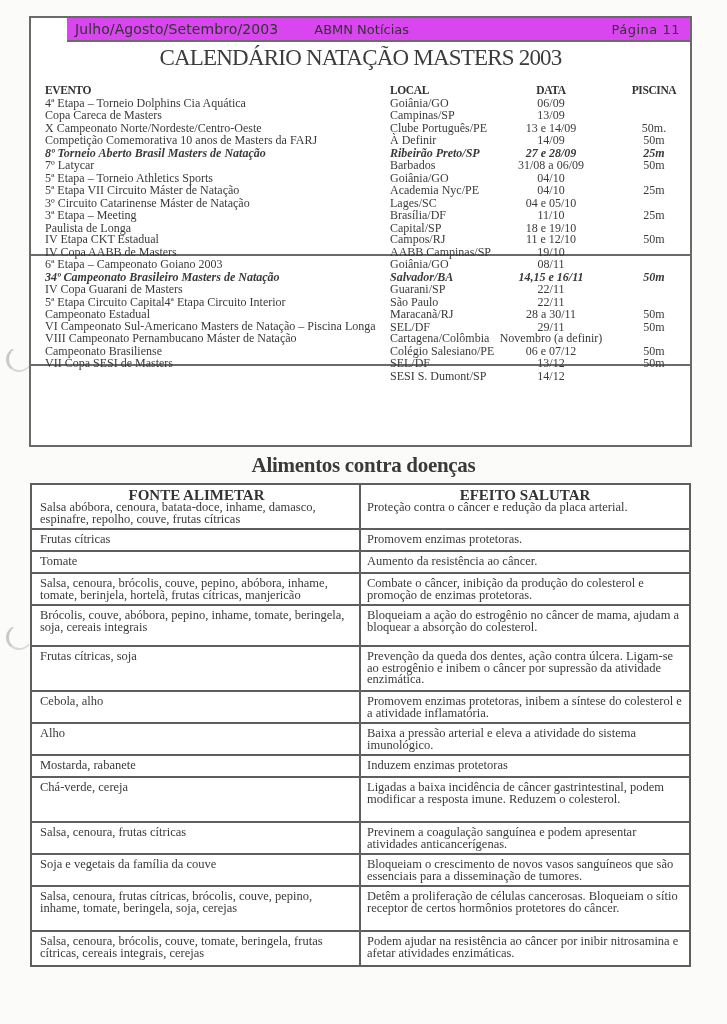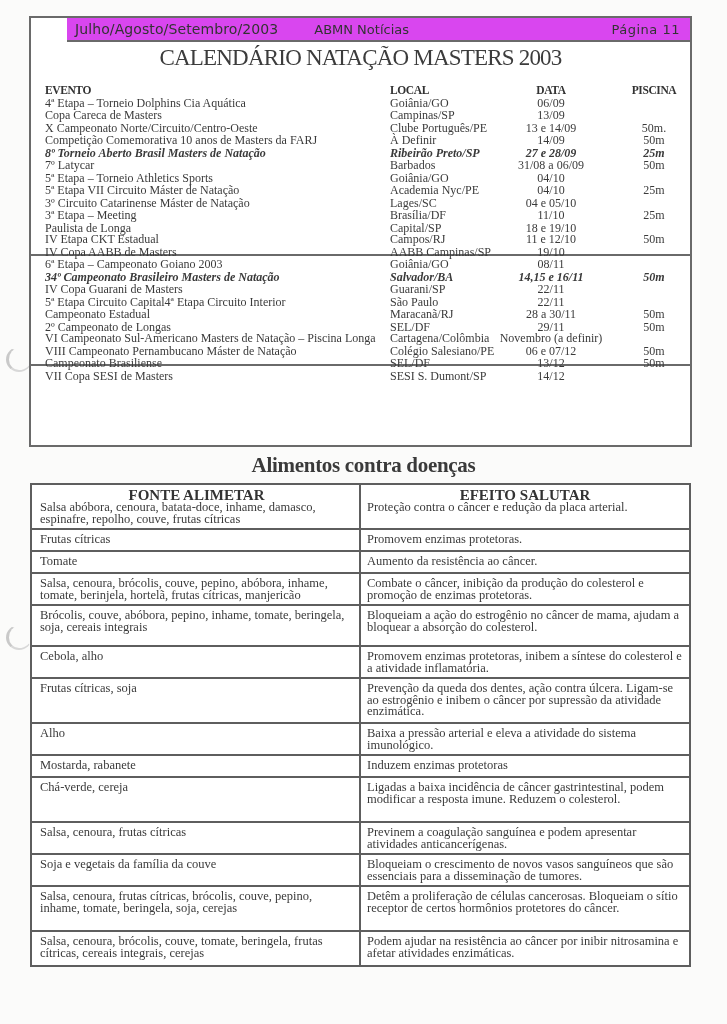--- a/index.html
+++ b/index.html
@@ -63,37 +63,36 @@
 
   <div class="cal">
     <div class="rule" style="top:180px;"></div>
     <div class="rule" style="top:290px;"></div>
 
     <div class="col-evento">
       <div class="col-h">EVENTO</div>
       <div id="evento-cells">
           <div class="cell">4ª Etapa – Torneio Dolphins Cia Aquática</div>
           <div class="cell">Copa Careca de Masters</div>
-          <div class="cell">X Campeonato Norte/Circuito/Centro-Oeste</div>
+          <div class="cell">X Campeonato Norte/Nordeste/Centro-Oeste</div>
           <div class="cell">Competição Comemorativa 10 anos de Masters da FARJ</div>
           <div class="cell b">8º Torneio Aberto Brasil Masters de Natação</div>
           <div class="cell">7º Latycar</div>
           <div class="cell">5ª Etapa – Torneio Athletics Sports</div>
           <div class="cell">5ª Etapa VII Circuito Máster de Natação</div>
           <div class="cell">3º Circuito Catarinense Máster de Natação</div>
           <div class="cell">3ª Etapa – Meeting</div>
           <div class="cell">Paulista de Longa</div>
           <div class="cell" style="margin-top: -1px;">IV Etapa CKT Estadual</div>
           <div class="cell">IV Copa AABB de Masters</div>
           <div class="cell">6ª Etapa – Campeonato Goiano 2003</div>
           <div class="cell b">34º Campeonato Brasileiro Masters de Natação</div>
           <div class="cell">IV Copa Guarani de Masters</div>
           <div class="cell">5ª Etapa Circuito Capital4ª Etapa Circuito Interior</div>
           <div class="cell">Campeonato Estadual</div>
-          <div class="cell">2º Campeonato de Longas</div>
           <div class="cell" style="margin-top: -1px;">VI Campeonato Sul-Americano Masters de Natação – Piscina Longa</div>
           <div class="cell">VIII Campeonato Pernambucano Máster de Natação</div>
           <div class="cell">Campeonato Brasiliense</div>
           <div class="cell">VII Copa SESI de Masters</div>
         </div>
     </div>
     <div class="col-local">
       <div class="col-h">LOCAL</div>
       <div id="local-cells">
           <div class="cell">Goiânia/GO</div>
@@ -203,29 +202,29 @@
         <td class="c2">Aumento da resistência ao câncer.</td>
       </tr>
       <tr style="height: 32px;">
         <td class="c1">Salsa, cenoura, brócolis, couve, pepino, abóbora, inhame, tomate, berinjela, hortelã, frutas cítricas, manjericão</td>
         <td class="c2">Combate o câncer, inibição da produção do colesterol e promoção de enzimas protetoras.</td>
       </tr>
       <tr style="height: 41px;">
         <td class="c1">Brócolis, couve, abóbora, pepino, inhame, tomate, beringela, soja, cereais integrais</td>
         <td class="c2">Bloqueiam a ação do estrogênio no câncer de mama, ajudam a bloquear a absorção do colesterol.</td>
       </tr>
-      <tr style="height: 32px;">
-        <td class="c1">Cebola, alho</td>
-        <td class="c2">Promovem enzimas protetoras, inibem a síntese do colesterol e a atividade inflamatória.</td>
-      </tr>
       <tr style="height: 45px;">
         <td class="c1">Frutas cítricas, soja</td>
         <td class="c2">Prevenção da queda dos dentes, ação contra úlcera. Ligam-se ao estrogênio e inibem o câncer por supressão da atividade enzimática.</td>
       </tr>
       <tr style="height: 32px;">
+        <td class="c1">Cebola, alho</td>
+        <td class="c2">Promovem enzimas protetoras, inibem a síntese do colesterol e a atividade inflamatória.</td>
+      </tr>
+      <tr style="height: 32px;">
         <td class="c1">Alho</td>
         <td class="c2">Baixa a pressão arterial e eleva a atividade do sistema imunológico.</td>
       </tr>
       <tr style="height: 22px;">
         <td class="c1">Mostarda, rabanete</td>
         <td class="c2">Induzem enzimas protetoras</td>
       </tr>
       <tr style="height: 45px;">
         <td class="c1">Chá-verde, cereja</td>
         <td class="c2">Ligadas a baixa incidência de câncer gastrintestinal, podem modificar a resposta imune. Reduzem o colesterol.</td>

